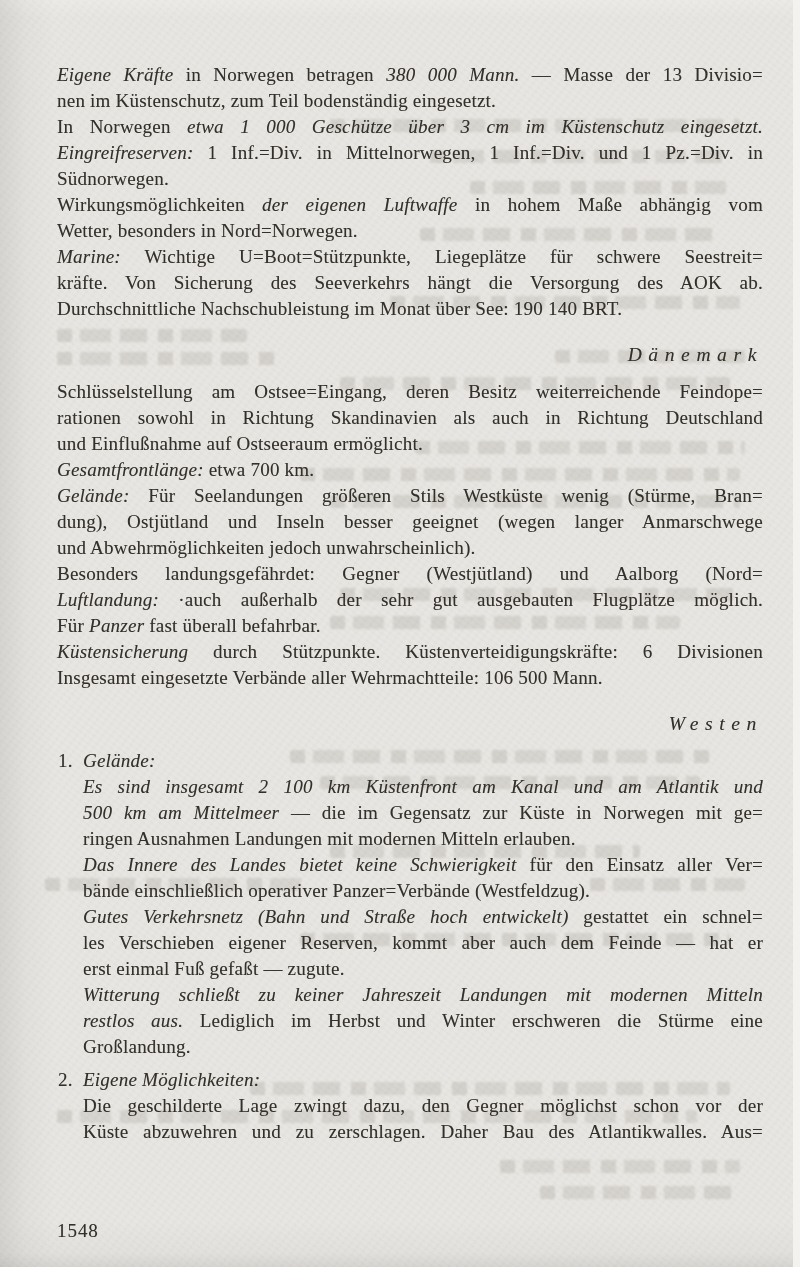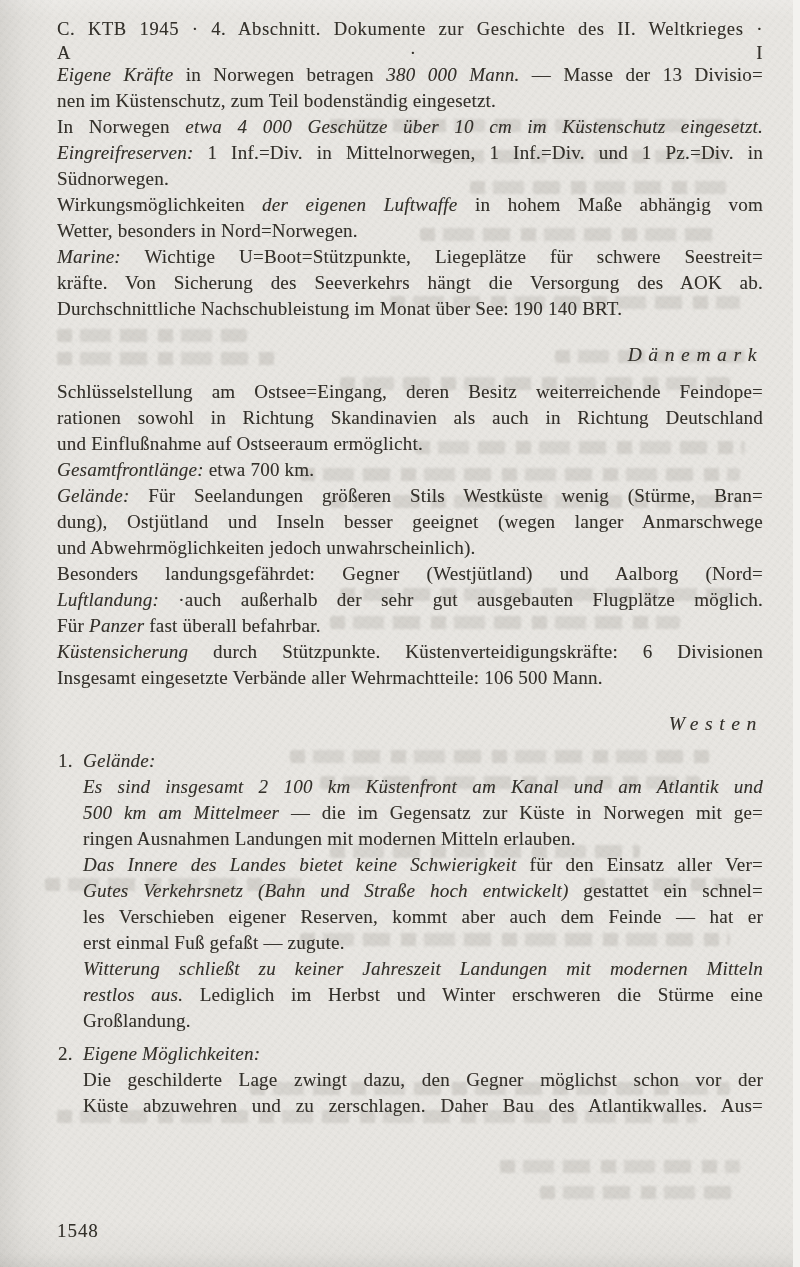--- a/index.html
+++ b/index.html
@@ -96,26 +96,25 @@
     <div class="ghost" style="left:330px; top:845px; width:310px;"></div>
     <div class="ghost" style="left:45px;  top:878px; width:260px;"></div>
     <div class="ghost" style="left:590px; top:878px; width:155px;"></div>
     <div class="ghost" style="left:300px; top:933px; width:430px;"></div>
     <div class="ghost" style="left:250px; top:1082px; width:480px;"></div>
     <div class="ghost" style="left:57px;  top:1110px; width:640px;"></div>
     <div class="ghost" style="left:500px; top:1160px; width:240px;"></div>
     <div class="ghost" style="left:540px; top:1186px; width:200px;"></div>
   </div>
 
-  <div class="running-head">C. KTB 1945 · 4. Abschnitt. Dokumente zur Geschichte des II. Weltkrieges · A · I</div>
 
   <div class="text-col">
       <div class="line just"><span class="it">Eigene Kräfte</span><span class="ro"> in Norwegen betragen </span><span class="it">380 000 Mann.</span><span class="ro"> — Masse der 13 Divisio=</span></div>
       <div class="line"><span class="ro">nen im Küstenschutz, zum Teil bodenständig eingesetzt.</span></div>
-      <div class="line just"><span class="ro">In Norwegen </span><span class="it">etwa 4 000 Geschütze über 10 cm im Küstenschutz eingesetzt.</span></div>
+      <div class="line just"><span class="ro">In Norwegen </span><span class="it">etwa 1 000 Geschütze über 3 cm im Küstenschutz eingesetzt.</span></div>
       <div class="line just"><span class="it">Eingreifreserven:</span><span class="ro"> 1 Inf.=Div. in Mittelnorwegen, 1 Inf.=Div. und 1 Pz.=Div. in</span></div>
       <div class="line"><span class="ro">Südnorwegen.</span></div>
       <div class="line just"><span class="ro">Wirkungsmöglichkeiten </span><span class="it">der eigenen Luftwaffe</span><span class="ro"> in hohem Maße abhängig vom</span></div>
       <div class="line"><span class="ro">Wetter, besonders in Nord=Norwegen.</span></div>
       <div class="line just"><span class="it">Marine:</span><span class="ro"> Wichtige U=Boot=Stützpunkte, Liegeplätze für schwere Seestreit=</span></div>
       <div class="line just"><span class="ro">kräfte. Von Sicherung des Seeverkehrs hängt die Versorgung des AOK ab.</span></div>
       <div class="line"><span class="ro">Durchschnittliche Nachschubleistung im Monat über See: 190 140 BRT.</span></div>
       <div class="section-heading">Dänemark</div>
       <div class="line just"><span class="ro">Schlüsselstellung am Ostsee=Eingang, deren Besitz weiterreichende Feindope=</span></div>
       <div class="line just"><span class="ro">rationen sowohl in Richtung Skandinavien als auch in Richtung Deutschland</span></div>
@@ -128,20 +127,21 @@
       <div class="line just"><span class="it">Luftlandung:</span><span class="ro"> ·auch außerhalb der sehr gut ausgebauten Flugplätze möglich.</span></div>
       <div class="line"><span class="ro">Für </span><span class="it">Panzer</span><span class="ro"> fast überall befahrbar.</span></div>
       <div class="line just"><span class="it">Küstensicherung</span><span class="ro"> durch Stützpunkte. Küstenverteidigungskräfte: 6 Divisionen</span></div>
       <div class="line"><span class="ro">Insgesamt eingesetzte Verbände aller Wehrmachtteile: 106 500 Mann.</span></div>
       <div class="section-heading">Westen</div>
       <div class="line marked"><span class="marker">1.</span><span class="it">Gelände:</span></div>
       <div class="line just ind"><span class="it">Es sind insgesamt 2 100 km Küstenfront am Kanal und am Atlantik und</span></div>
       <div class="line just ind"><span class="it">500 km am Mittelmeer</span><span class="ro"> — die im Gegensatz zur Küste in Norwegen mit ge=</span></div>
       <div class="line ind"><span class="ro">ringen Ausnahmen Landungen mit modernen Mitteln erlauben.</span></div>
       <div class="line just ind"><span class="it">Das Innere des Landes bietet keine Schwierigkeit</span><span class="ro"> für den Einsatz aller Ver=</span></div>
+      <div class="line ind"><span class="ro">bände einschließlich operativer Panzer=Verbände (Westfeldzug).</span></div>
       <div class="line just ind"><span class="it">Gutes Verkehrsnetz (Bahn und Straße hoch entwickelt)</span><span class="ro"> gestattet ein schnel=</span></div>
       <div class="line just ind"><span class="ro">les Verschieben eigener Reserven, kommt aber auch dem Feinde — hat er</span></div>
       <div class="line ind"><span class="ro">erst einmal Fuß gefaßt — zugute.</span></div>
       <div class="line just ind"><span class="it">Witterung schließt zu keiner Jahreszeit Landungen mit modernen Mitteln</span></div>
       <div class="line just ind"><span class="it">restlos aus.</span><span class="ro"> Lediglich im Herbst und Winter erschweren die Stürme eine</span></div>
       <div class="line ind"><span class="ro">Großlandung.</span></div>
       <div class="line marked gap-top"><span class="marker">2.</span><span class="it">Eigene Möglichkeiten:</span></div>
       <div class="line just ind"><span class="ro">Die geschilderte Lage zwingt dazu, den Gegner möglichst schon vor der</span></div>
       <div class="line just ind"><span class="ro">Küste abzuwehren und zu zerschlagen. Daher Bau des Atlantikwalles. Aus=</span></div>
     </div>

